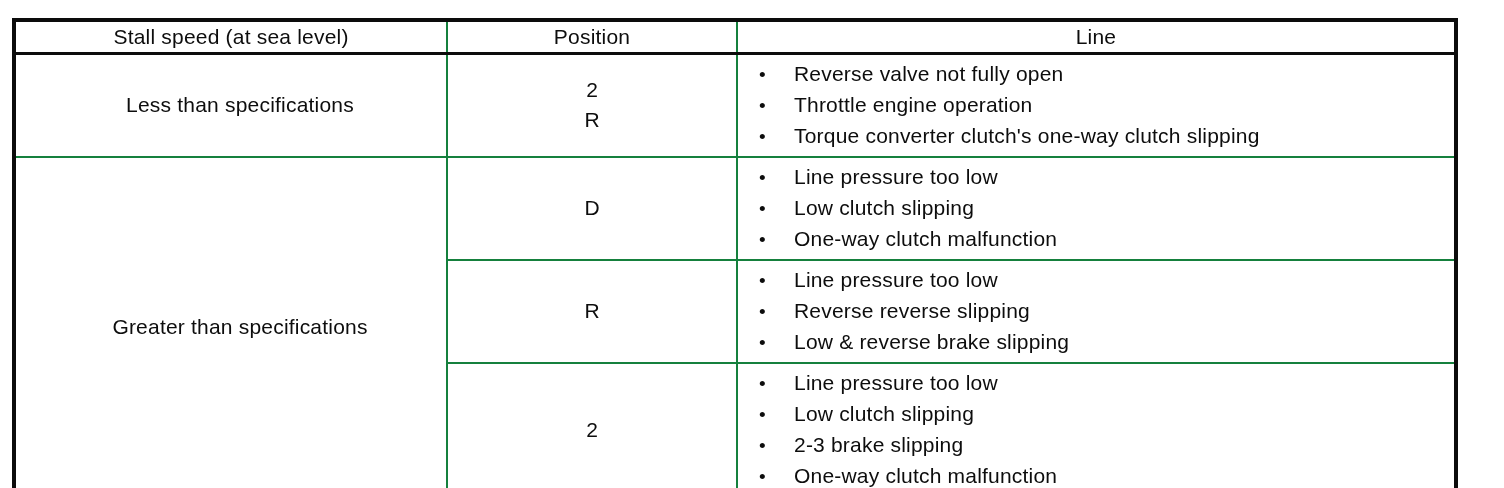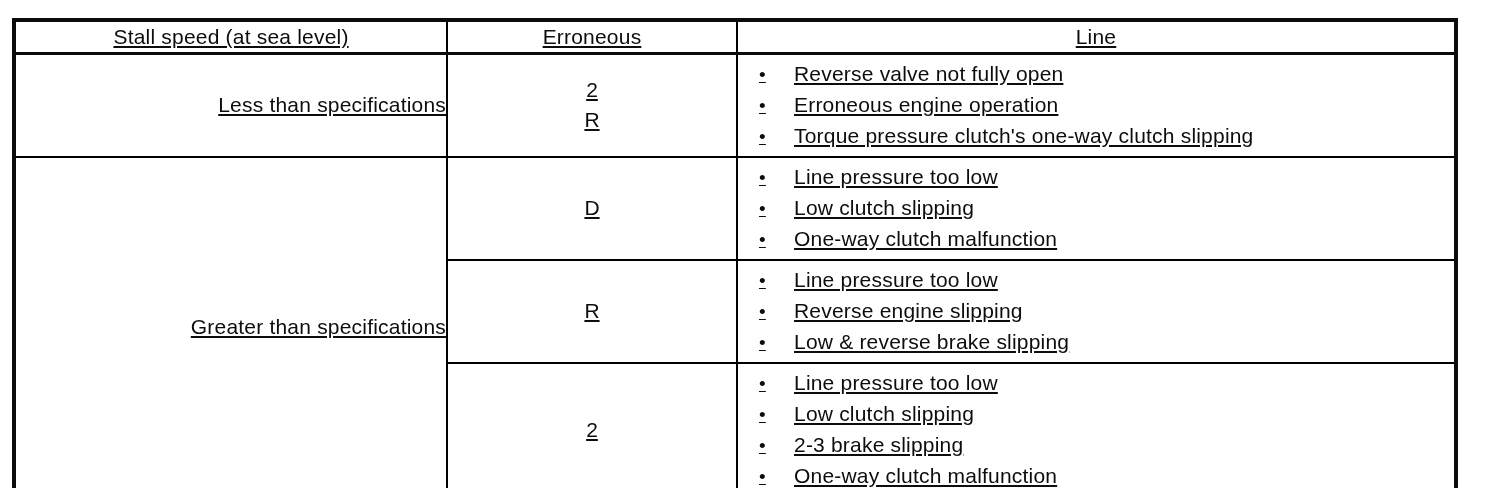--- a/index.html
+++ b/index.html
@@ -23,39 +23,38 @@
     position: absolute;
     left: 12px;
     top: 18px;
     width: 1442px;
     border-collapse: collapse;
     table-layout: fixed;
     border: 4px solid #0c0c0c;
   }
   .stall-table th,
   .stall-table td {
-    border: 2px solid #000000;
+    border: 2px solid #15803d;
     font-weight: 400;
     font-size: 21px;
     padding: 0;
-    text-decoration: underline;
   }
   .stall-table thead th {
     height: 33px;
     text-align: center;
     vertical-align: middle;
     border-bottom: 3px solid #0c0c0c;
     letter-spacing: 0.2px;
   }
   tr.row-less  { height: 101px; }
   tr.row-d     { height: 95px;  }
   tr.row-r     { height: 96px;  }
   tr.row-two   { height: 122px; }
   td.stall-cell {
-    text-align: right;
+    text-align: center;
     vertical-align: middle;
     padding-left: 18px;
     letter-spacing: 0.2px;
   }
   td.pos-cell {
     text-align: center;
     vertical-align: middle;
     line-height: 30px;
   }
   td.cause-cell {
@@ -86,44 +85,44 @@
 <div class="page">
   <table class="stall-table">
     <colgroup>
       <col style="width:433px">
       <col style="width:290px">
       <col style="width:719px">
     </colgroup>
     <thead>
       <tr>
         <th>Stall speed (at sea level)</th>
-        <th>Erroneous</th>
+        <th>Position</th>
         <th>Line</th>
       </tr>
     </thead>
     <tbody>
       <tr class="row-less">
         <td class="stall-cell">Less than specifications</td>
         <td class="pos-cell">
           <div>2</div>
           <div>R</div>
         </td>
         <td class="cause-cell">
           <ul class="causes">
             <li>
                 <span class="blt">•</span>
                 <span>Reverse valve not fully open</span>
               </li>
             <li>
                 <span class="blt">•</span>
-                <span>Erroneous engine operation</span>
+                <span>Throttle engine operation</span>
               </li>
             <li>
                 <span class="blt">•</span>
-                <span>Torque pressure clutch's one-way clutch slipping</span>
+                <span>Torque converter clutch's one-way clutch slipping</span>
               </li>
           </ul>
         </td>
       </tr>
       <tr class="row-d">
         <td class="stall-cell" rowspan="3">Greater than specifications</td>
         <td class="pos-cell">
           <div>D</div>
         </td>
         <td class="cause-cell">
@@ -148,21 +147,21 @@
           <div>R</div>
         </td>
         <td class="cause-cell">
           <ul class="causes">
             <li>
                 <span class="blt">•</span>
                 <span>Line pressure too low</span>
               </li>
             <li>
                 <span class="blt">•</span>
-                <span>Reverse engine slipping</span>
+                <span>Reverse reverse slipping</span>
               </li>
             <li>
                 <span class="blt">•</span>
                 <span>Low &amp; reverse brake slipping</span>
               </li>
           </ul>
         </td>
       </tr>
       <tr class="row-two">
         <td class="pos-cell">

